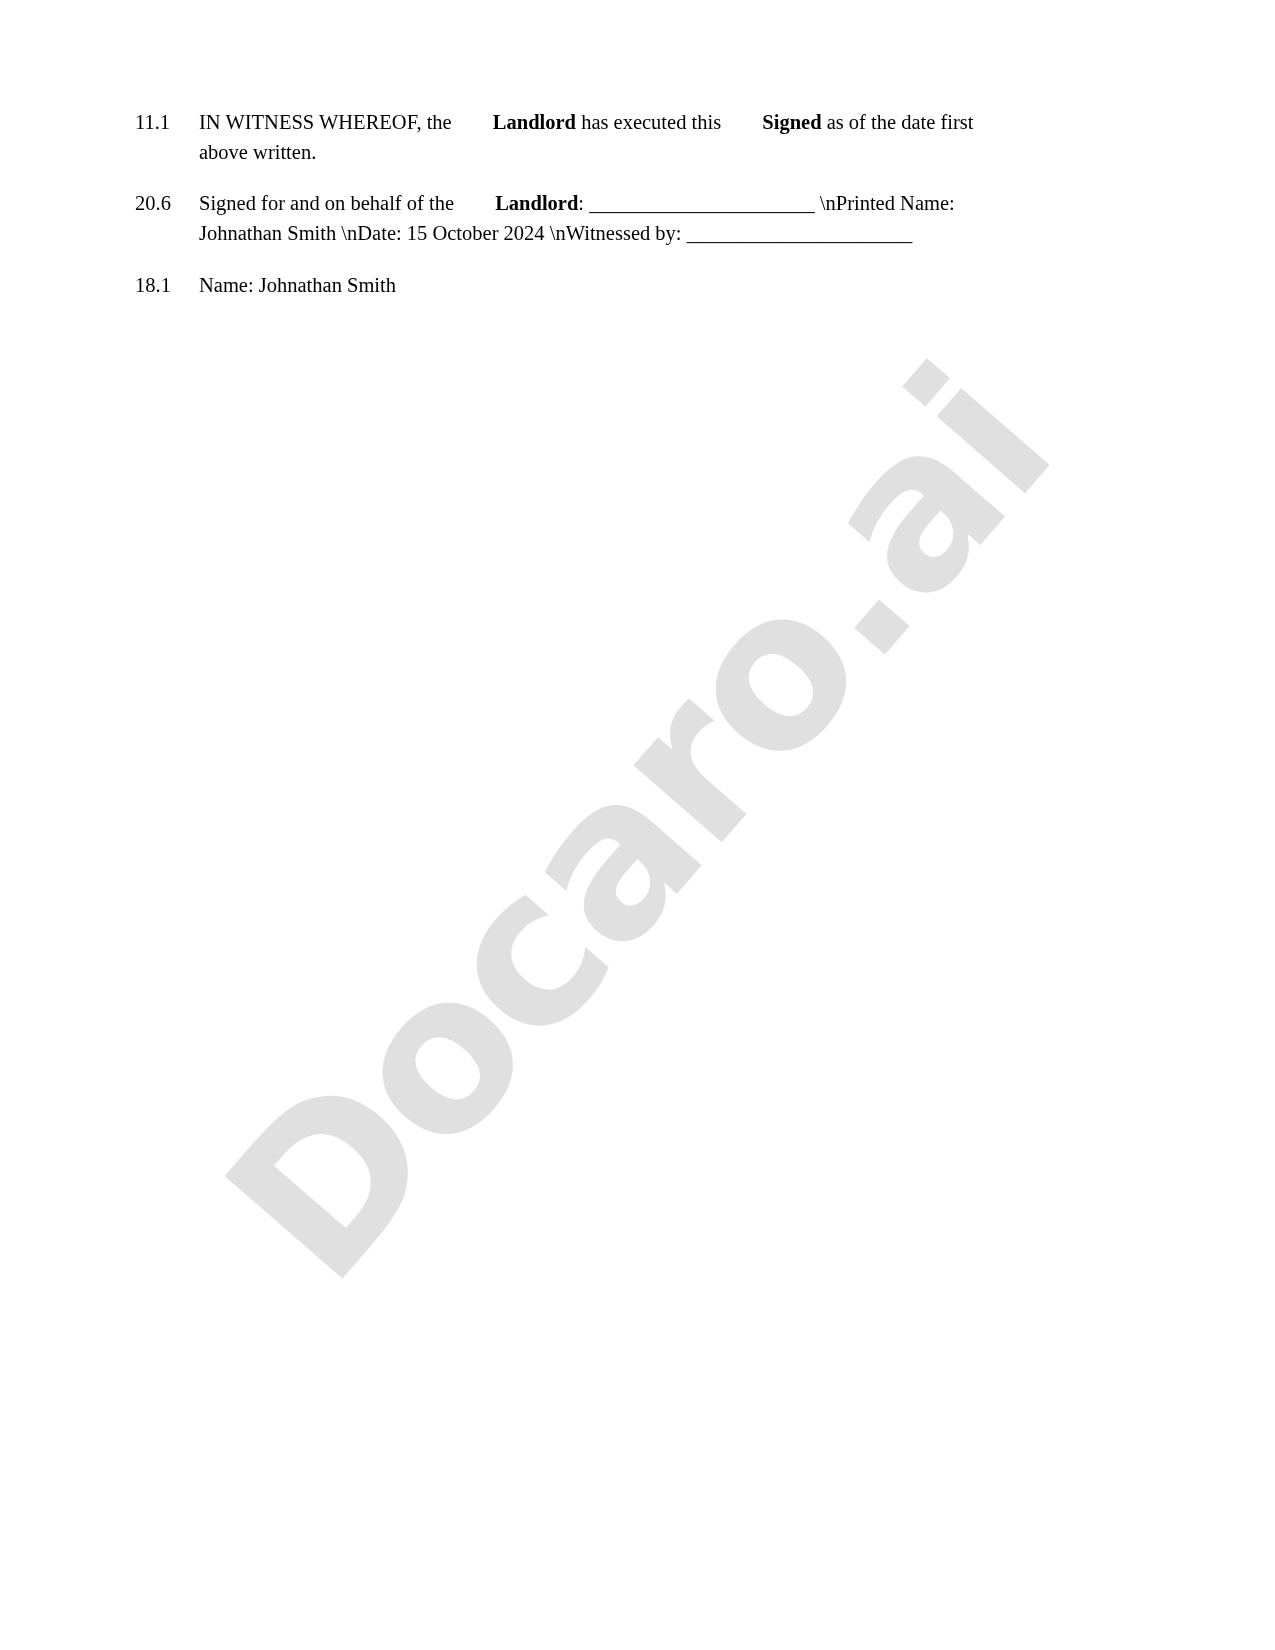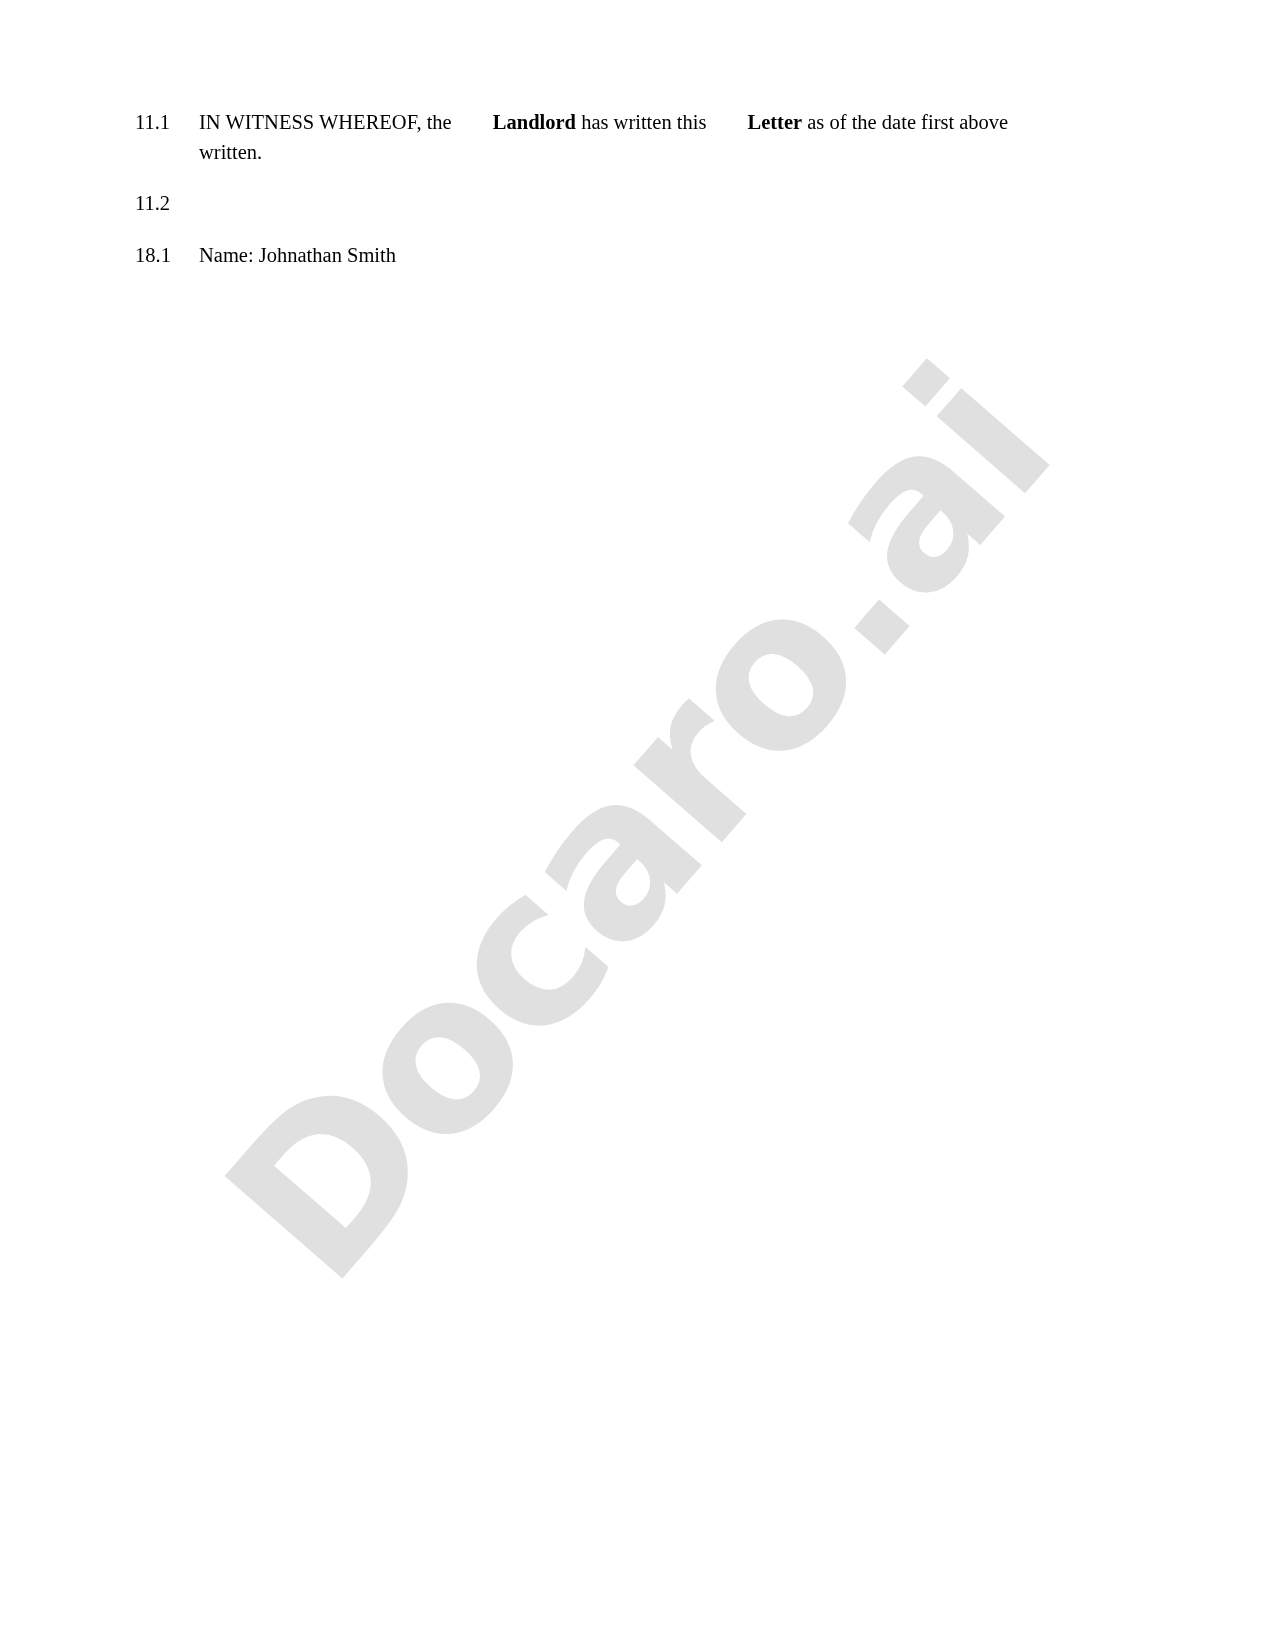--- a/index.html
+++ b/index.html
@@ -71,24 +71,25 @@
 <div class="page">
 
   <div class="watermark">
     <div class="watermark-text">Docaro.ai</div>
   </div>
 
   <div class="content">
     <div id="clause-list">
         <div class="clause">
           <div class="clause-num">11.1</div>
-          <div class="clause-body"><span>IN WITNESS WHEREOF, the </span><b>Landlord</b><span> has written this </span><b>Letter</b><span> as of the date first above written.</span></div>
+          <div class="clause-body"><span>IN WITNESS WHEREOF, the </span><b>Landlord</b><span> has executed this </span><b>Signed</b><span> as of the date first above written.</span></div>
         </div>
         <div class="clause">
-          <div class="clause-num">11.2</div>
+          <div class="clause-num">20.6</div>
+          <div class="clause-body"><span>Signed for and on behalf of the </span><b>Landlord</b><span>: ______________________ \nPrinted Name: Johnathan Smith \nDate: 15 October 2024 \nWitnessed by: ______________________</span></div>
         </div>
         <div class="clause">
           <div class="clause-num">18.1</div>
           <div class="clause-body"><span>Name: Johnathan Smith</span></div>
         </div>
       </div>
   </div>
 
 </div>
 

